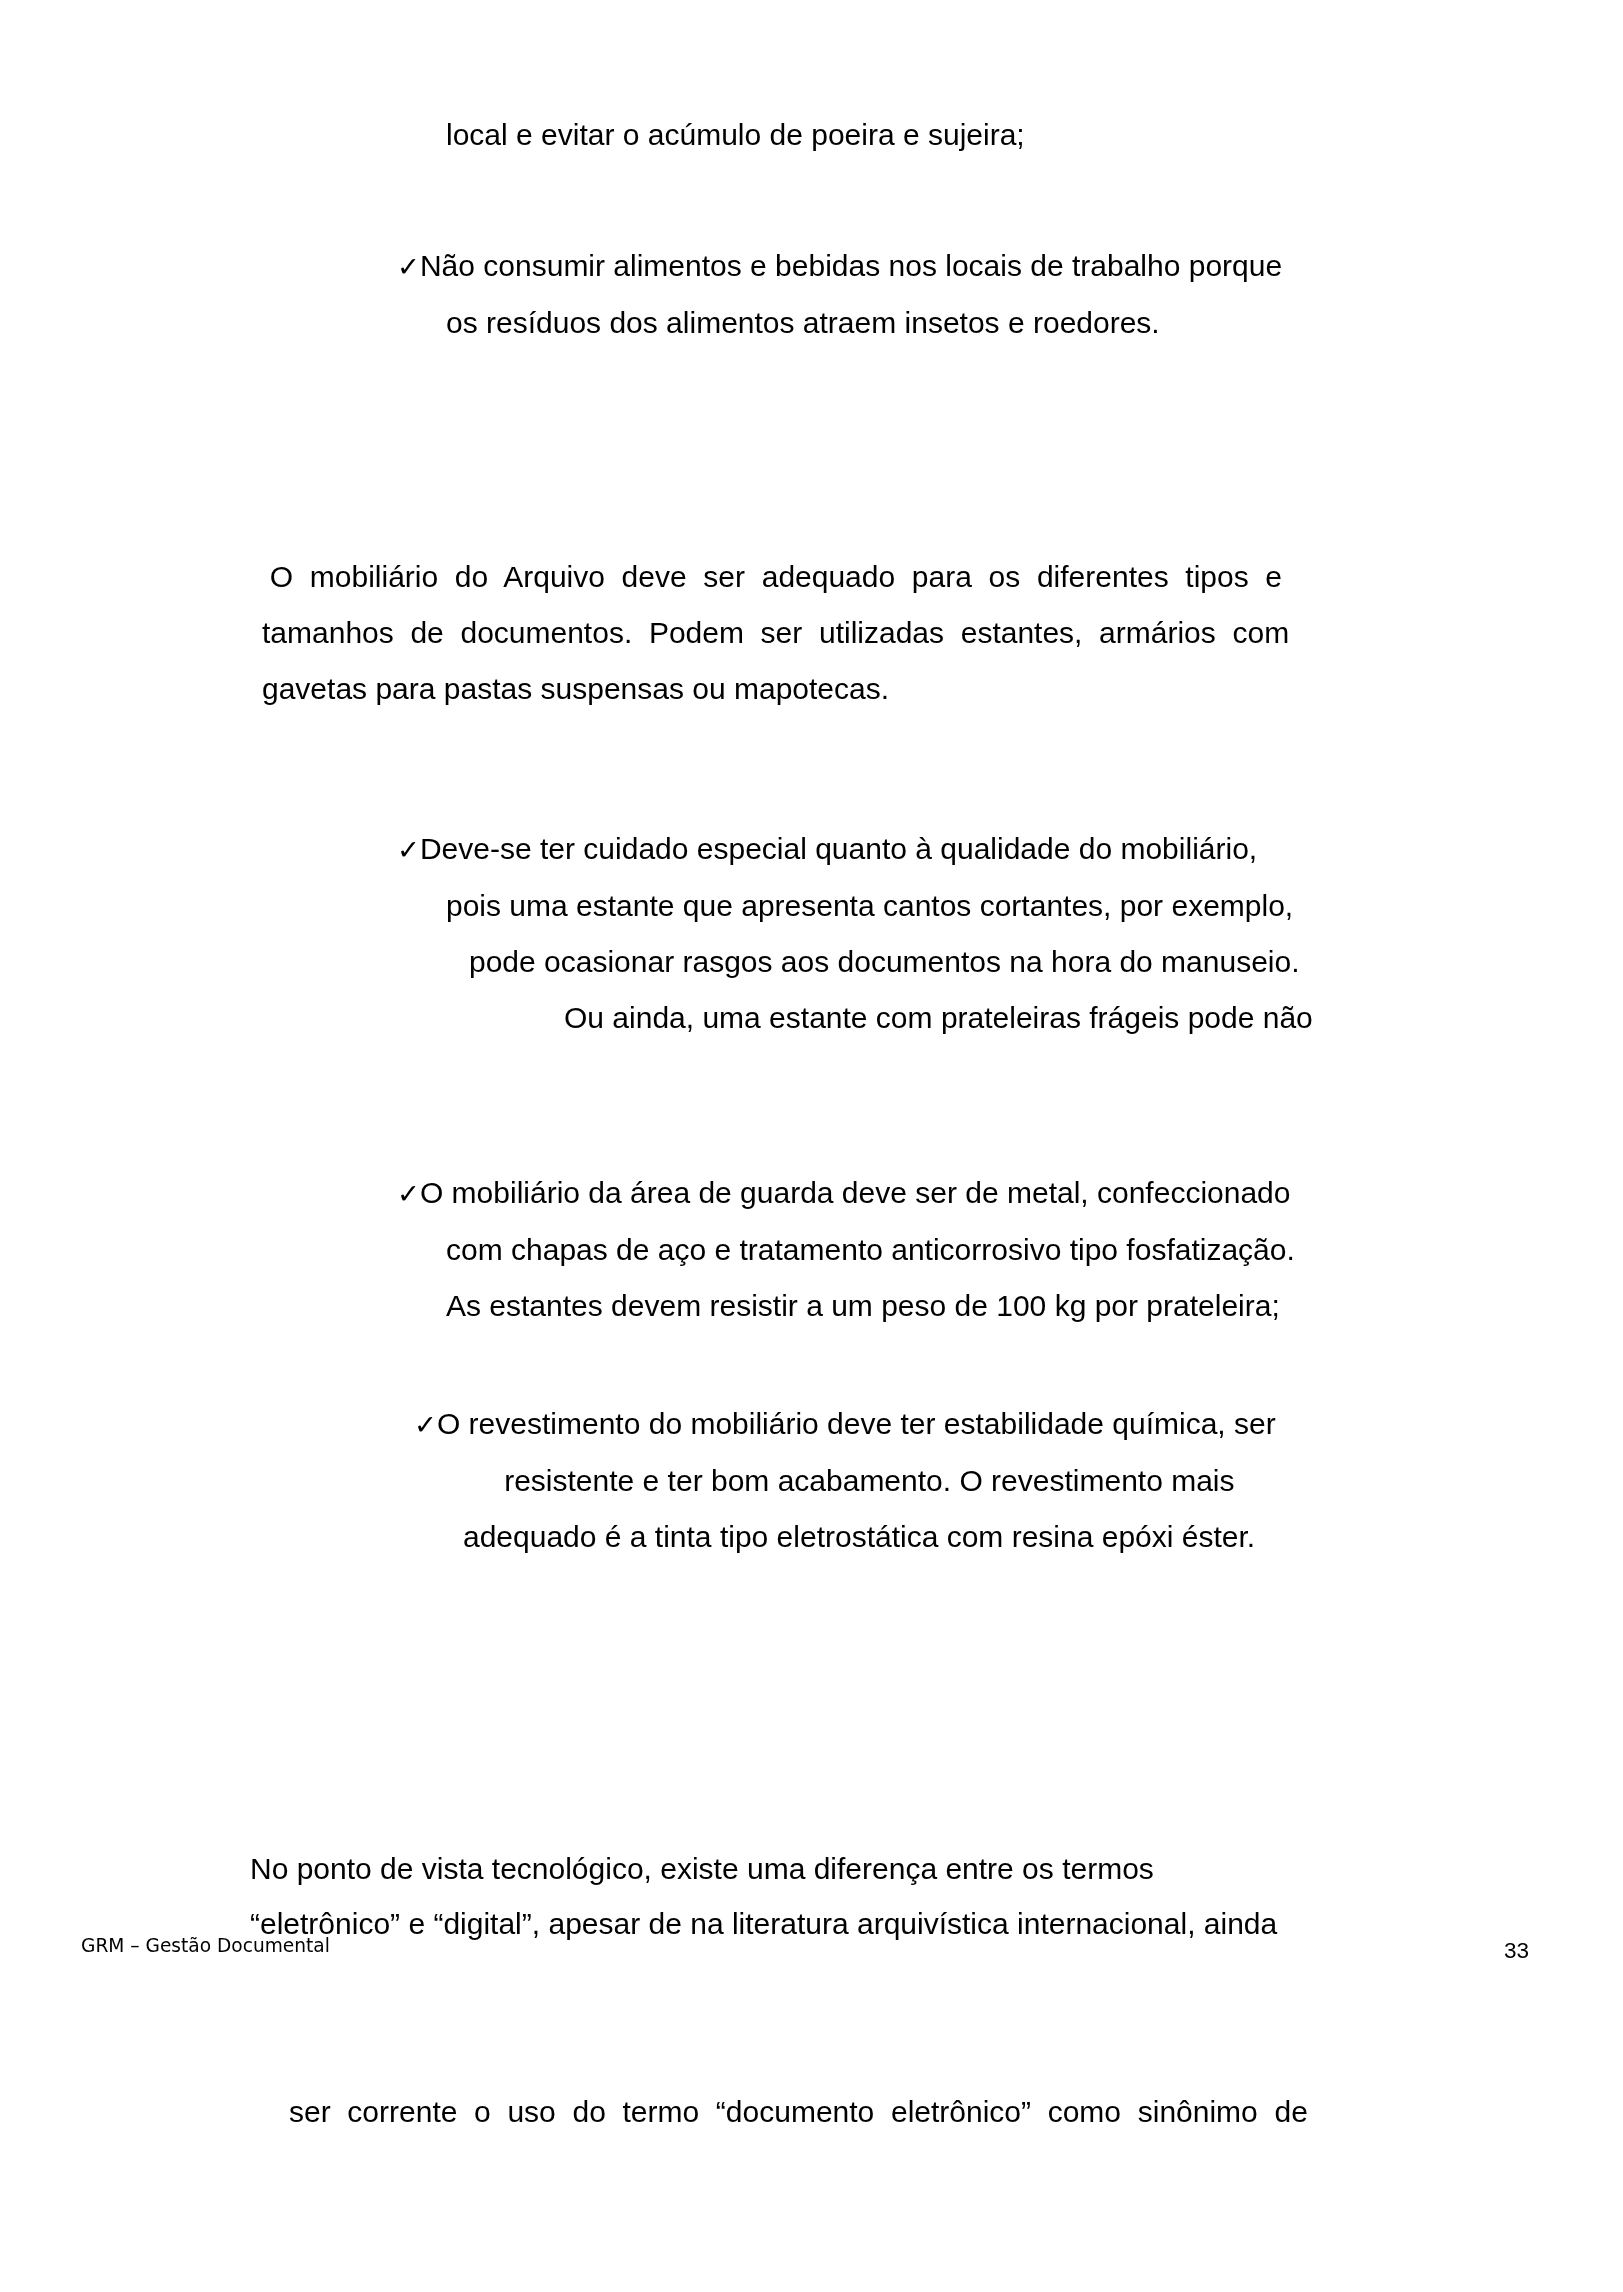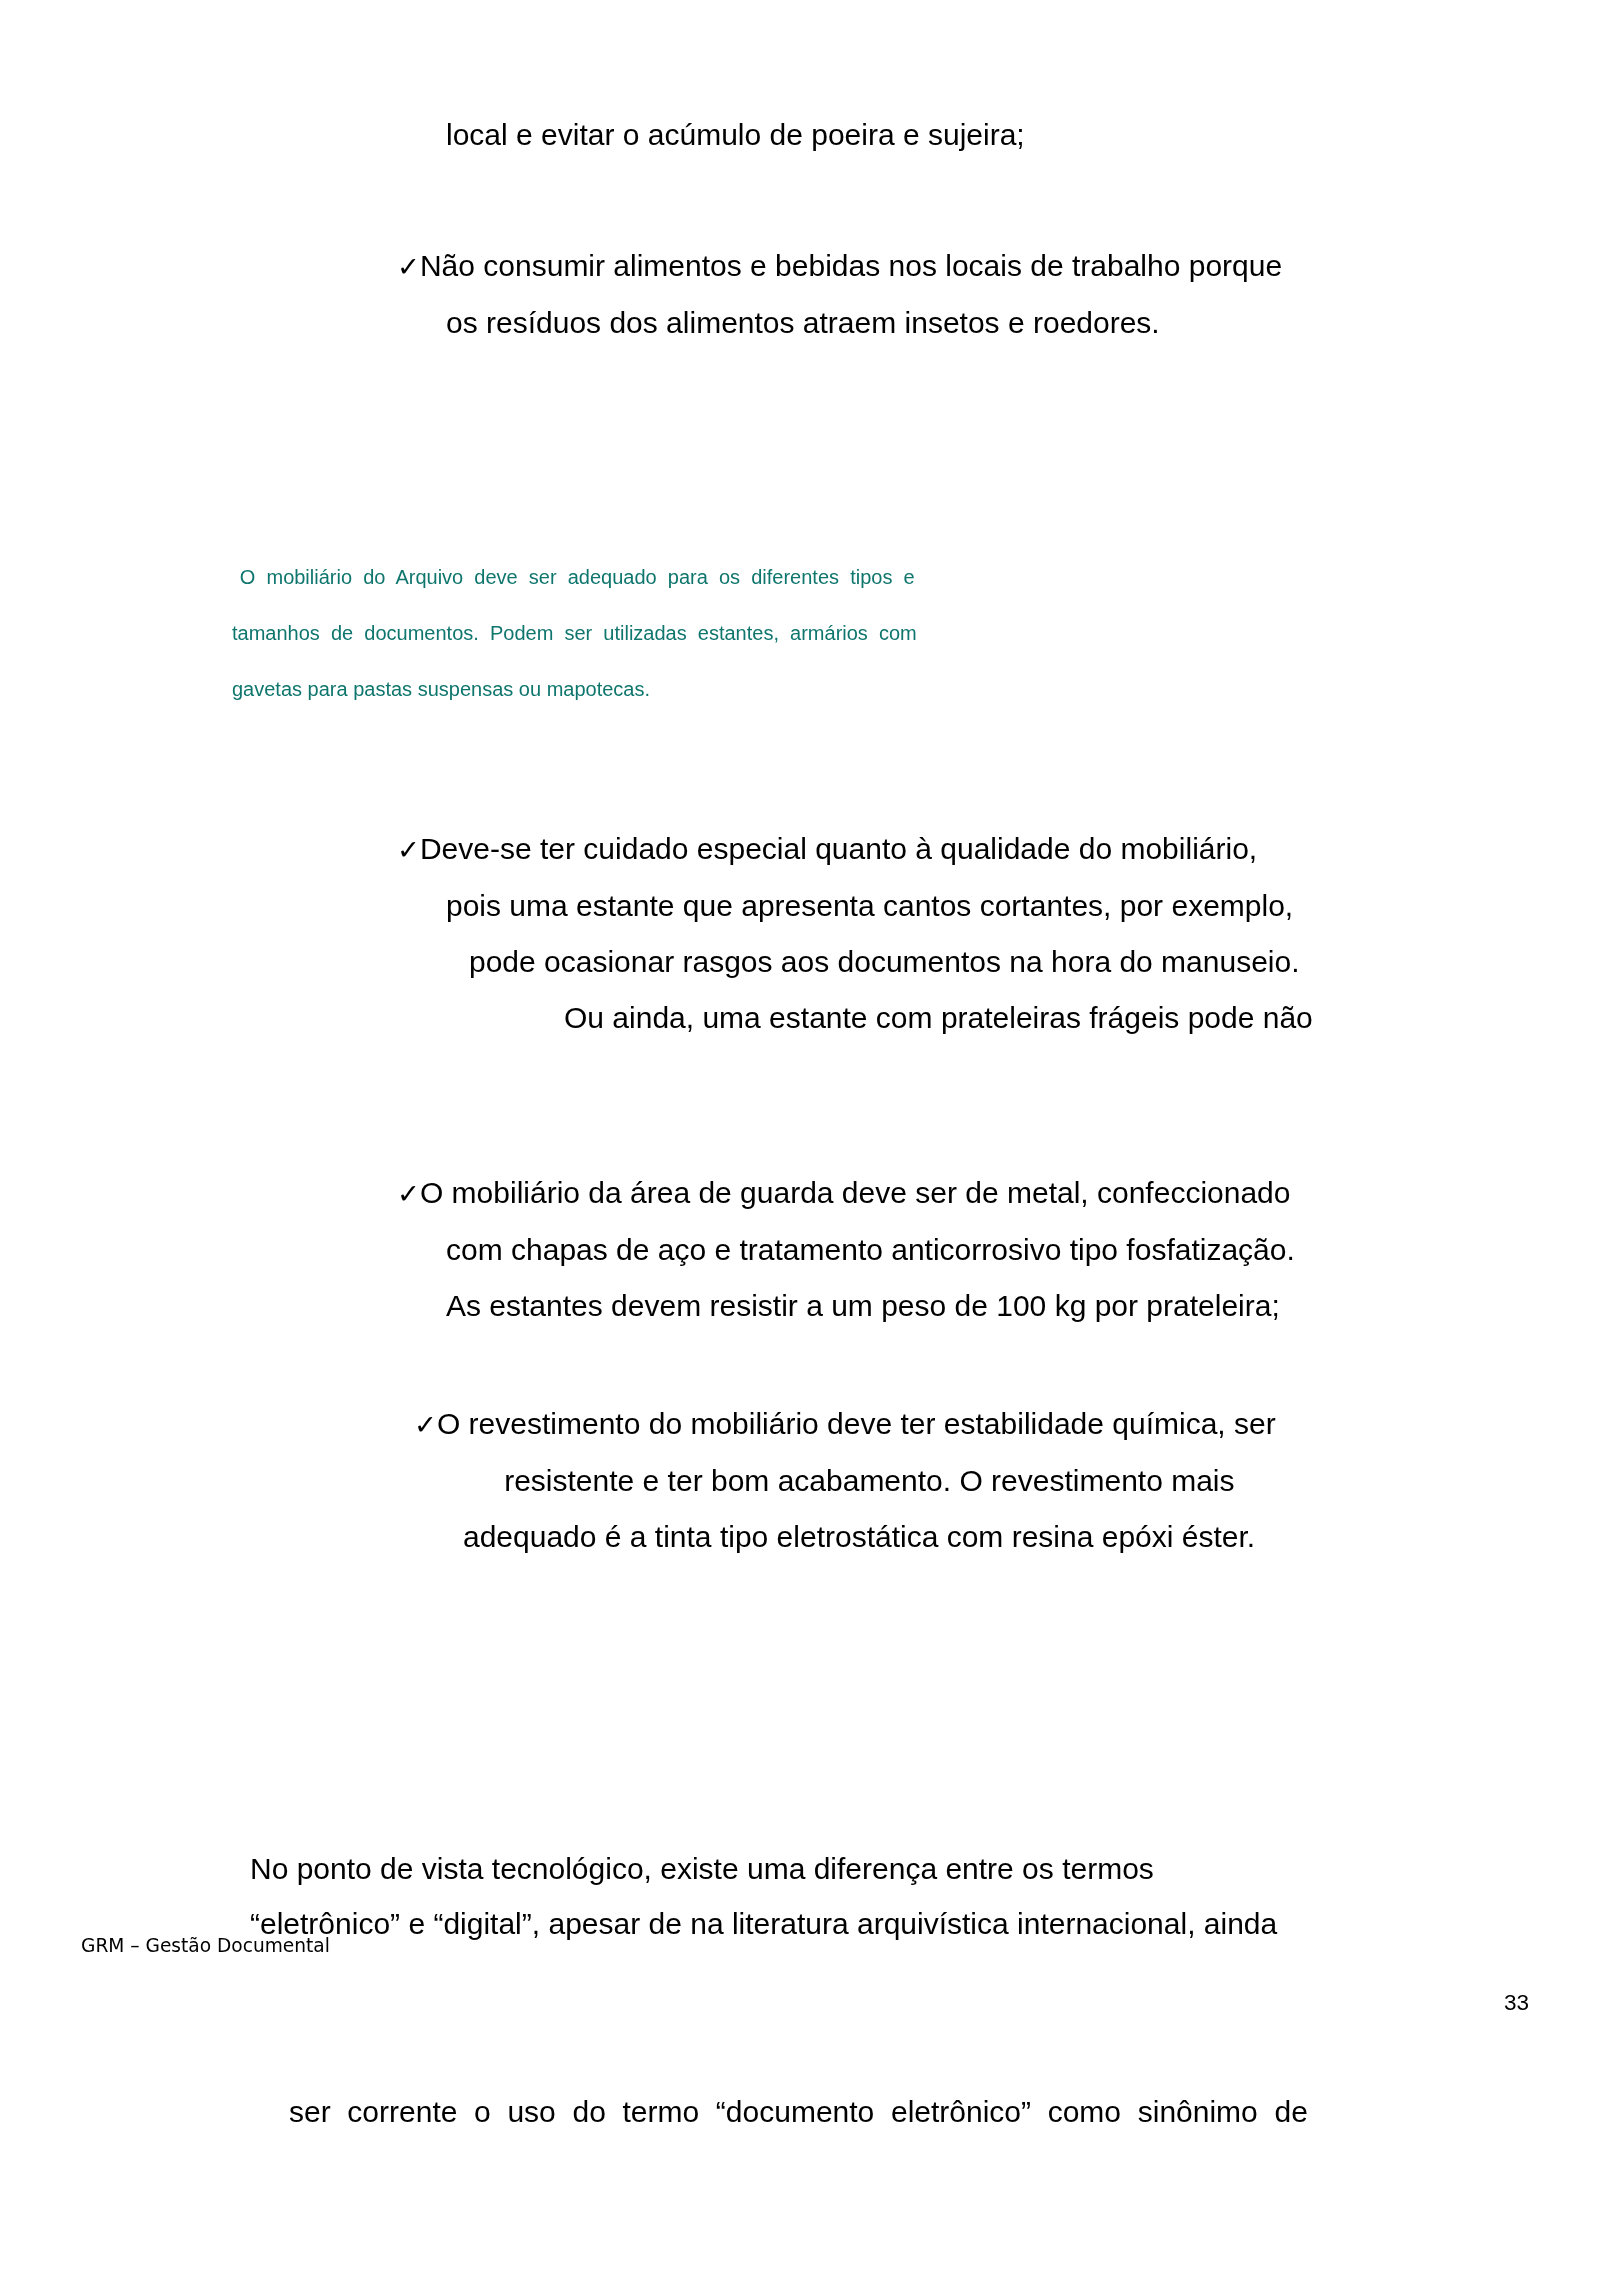--- a/index.html
+++ b/index.html
@@ -24,27 +24,27 @@
     font-size: 30px;
     line-height: 35px;
     white-space: pre;
     color: #000000;
     letter-spacing: 0px;
   }
 
   
   .para {
     position: absolute;
-    left: 232px;
+    left: 262px;
     width: 1130px;
-    font-size: 20px;
+    font-size: 30px;
     line-height: 56px;
     text-align: justify;
     text-justify: inter-word;
-    color: #0f766e;
+    color: #000000;
   }
   .para-line {
     display: block;
     white-space: pre;
   }
 
   
   .bullet-block {
     position: absolute;
     font-size: 30px;
@@ -113,20 +113,20 @@
   <div class="bullet-block" style="left:414px; top:1396px;">
     <div class="bullet-row"><span class="check">✓</span><span>O revestimento do mobiliário deve ter estabilidade química, ser</span></div>
     <div class="bullet-row" style="padding-left:49px;text-align:center;"><span>resistente e ter bom acabamento. O revestimento mais</span></div>
     <div class="bullet-row" style="padding-left:49px;"><span>adequado é a tinta tipo eletrostática com resina epóxi éster.</span></div>
   </div>
 
   <div class="line" style="left:250px; top:1851px;">No ponto de vista tecnológico, existe uma diferença entre os termos</div>
 
   <div class="line" style="left:250px; top:1906px;">“eletrônico” e “digital”, apesar de na literatura arquivística internacional, ainda</div>
 
-  <div class="page-number" style="left:1411px; top:1989px; width:118px;">33</div>
+  <div class="page-number" style="left:1411px; top:1937px; width:118px;">33</div>
 
   <div class="footer-text" style="left:81px; top:1934px;">GRM – Gestão Documental</div>
 
   <div class="line" style="left:250px; top:2094px;margin-left:39px;">ser  corrente  o  uso  do  termo  “documento  eletrônico”  como  sinônimo  de</div>
 
 </div>
 
 
 </body></html>

